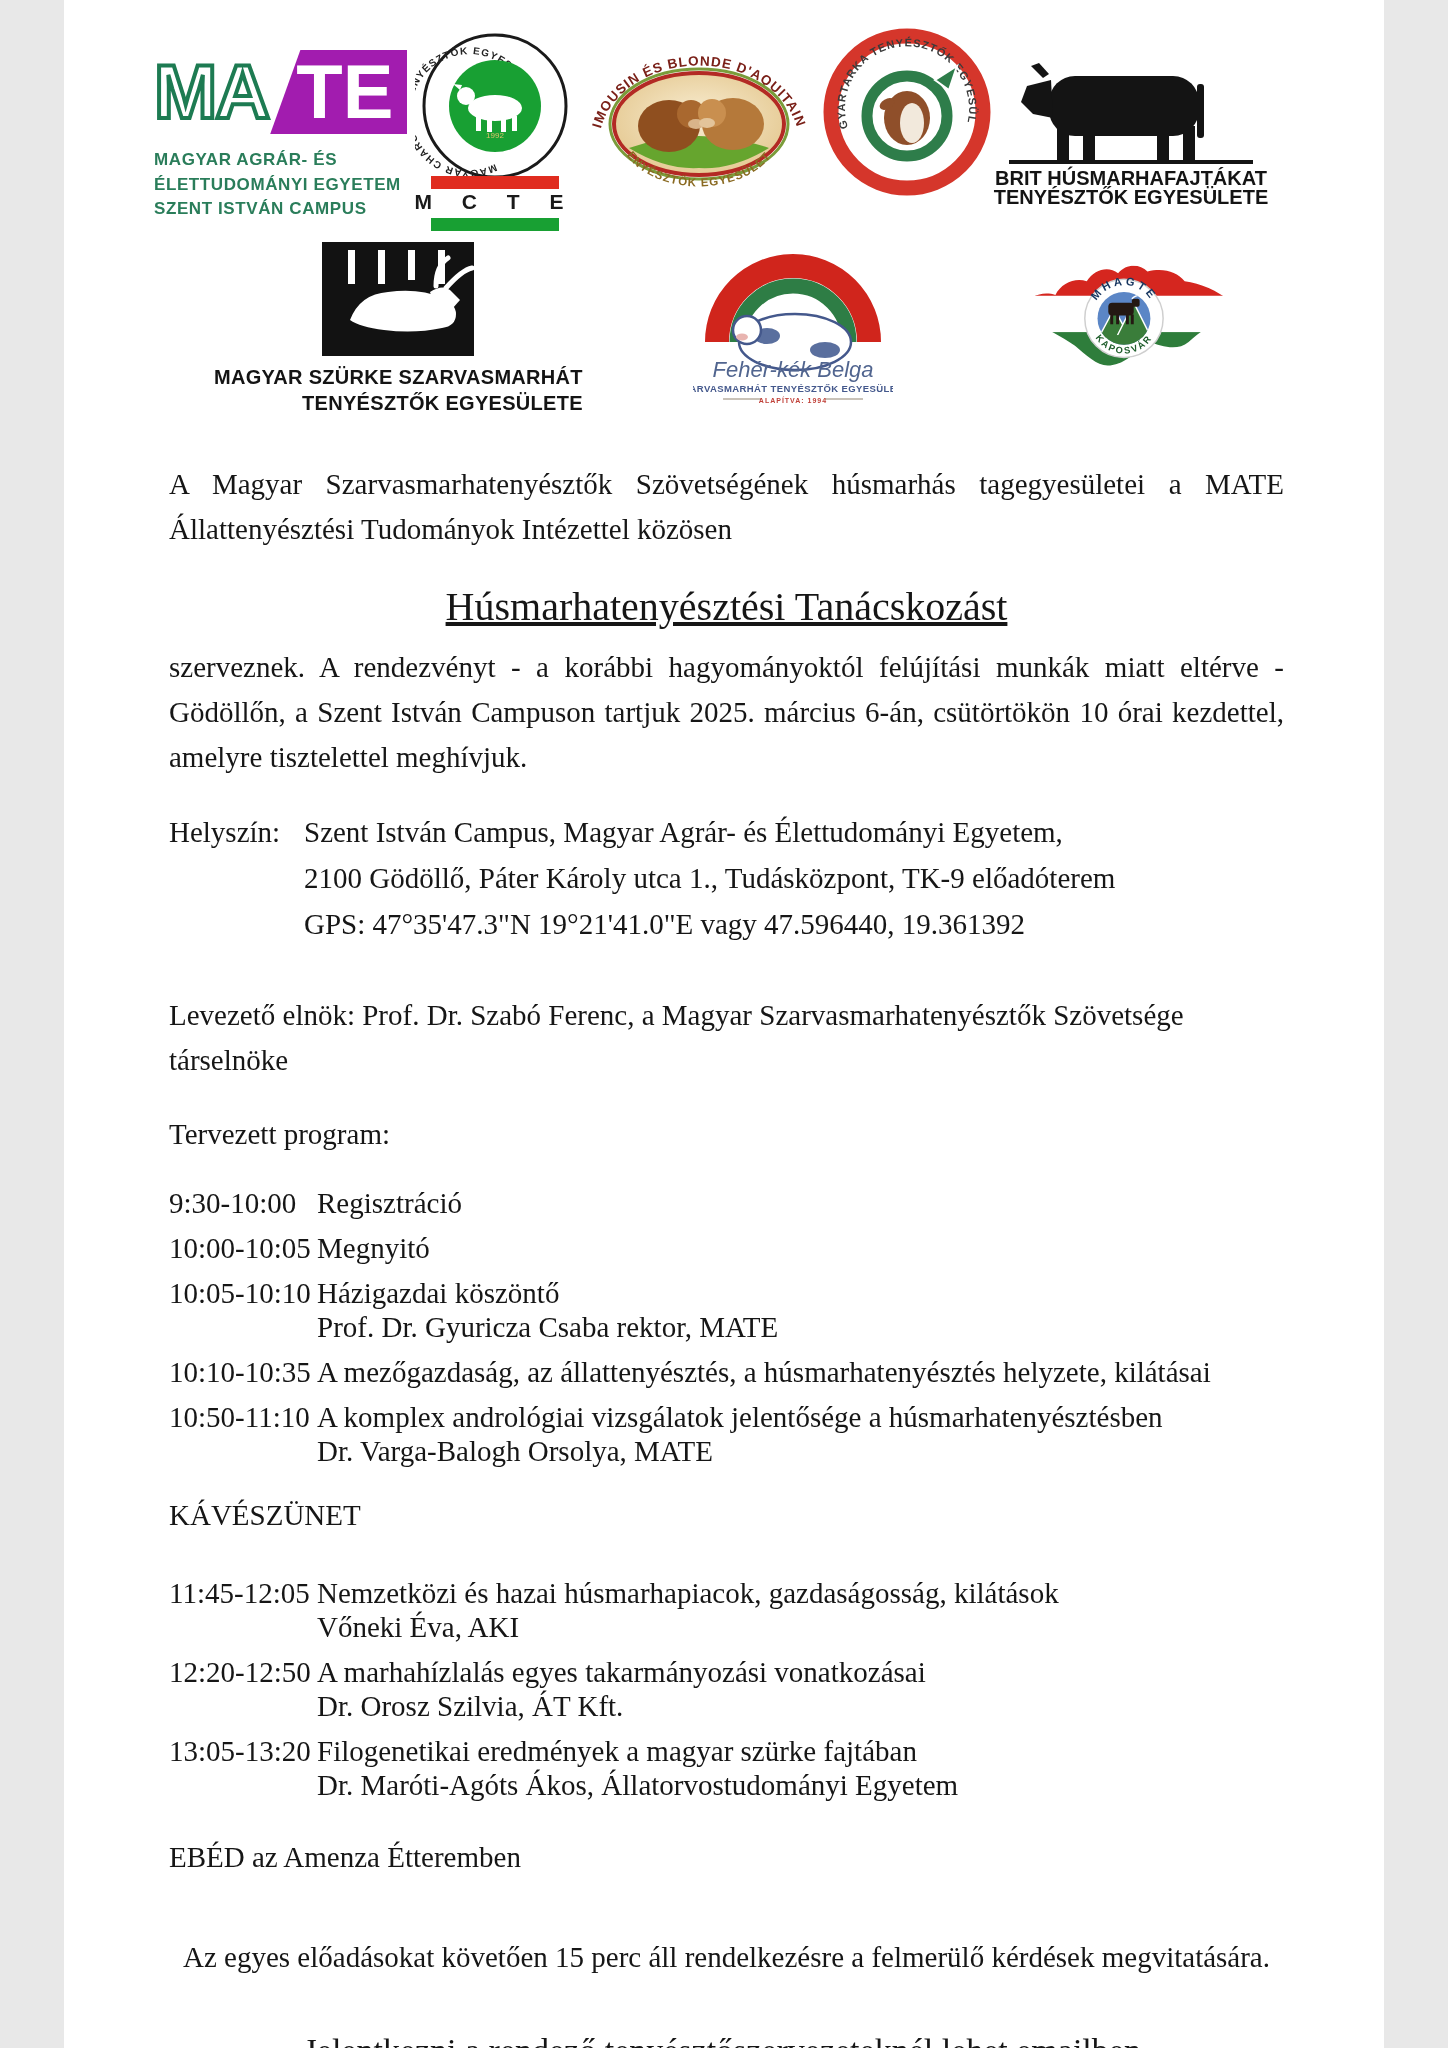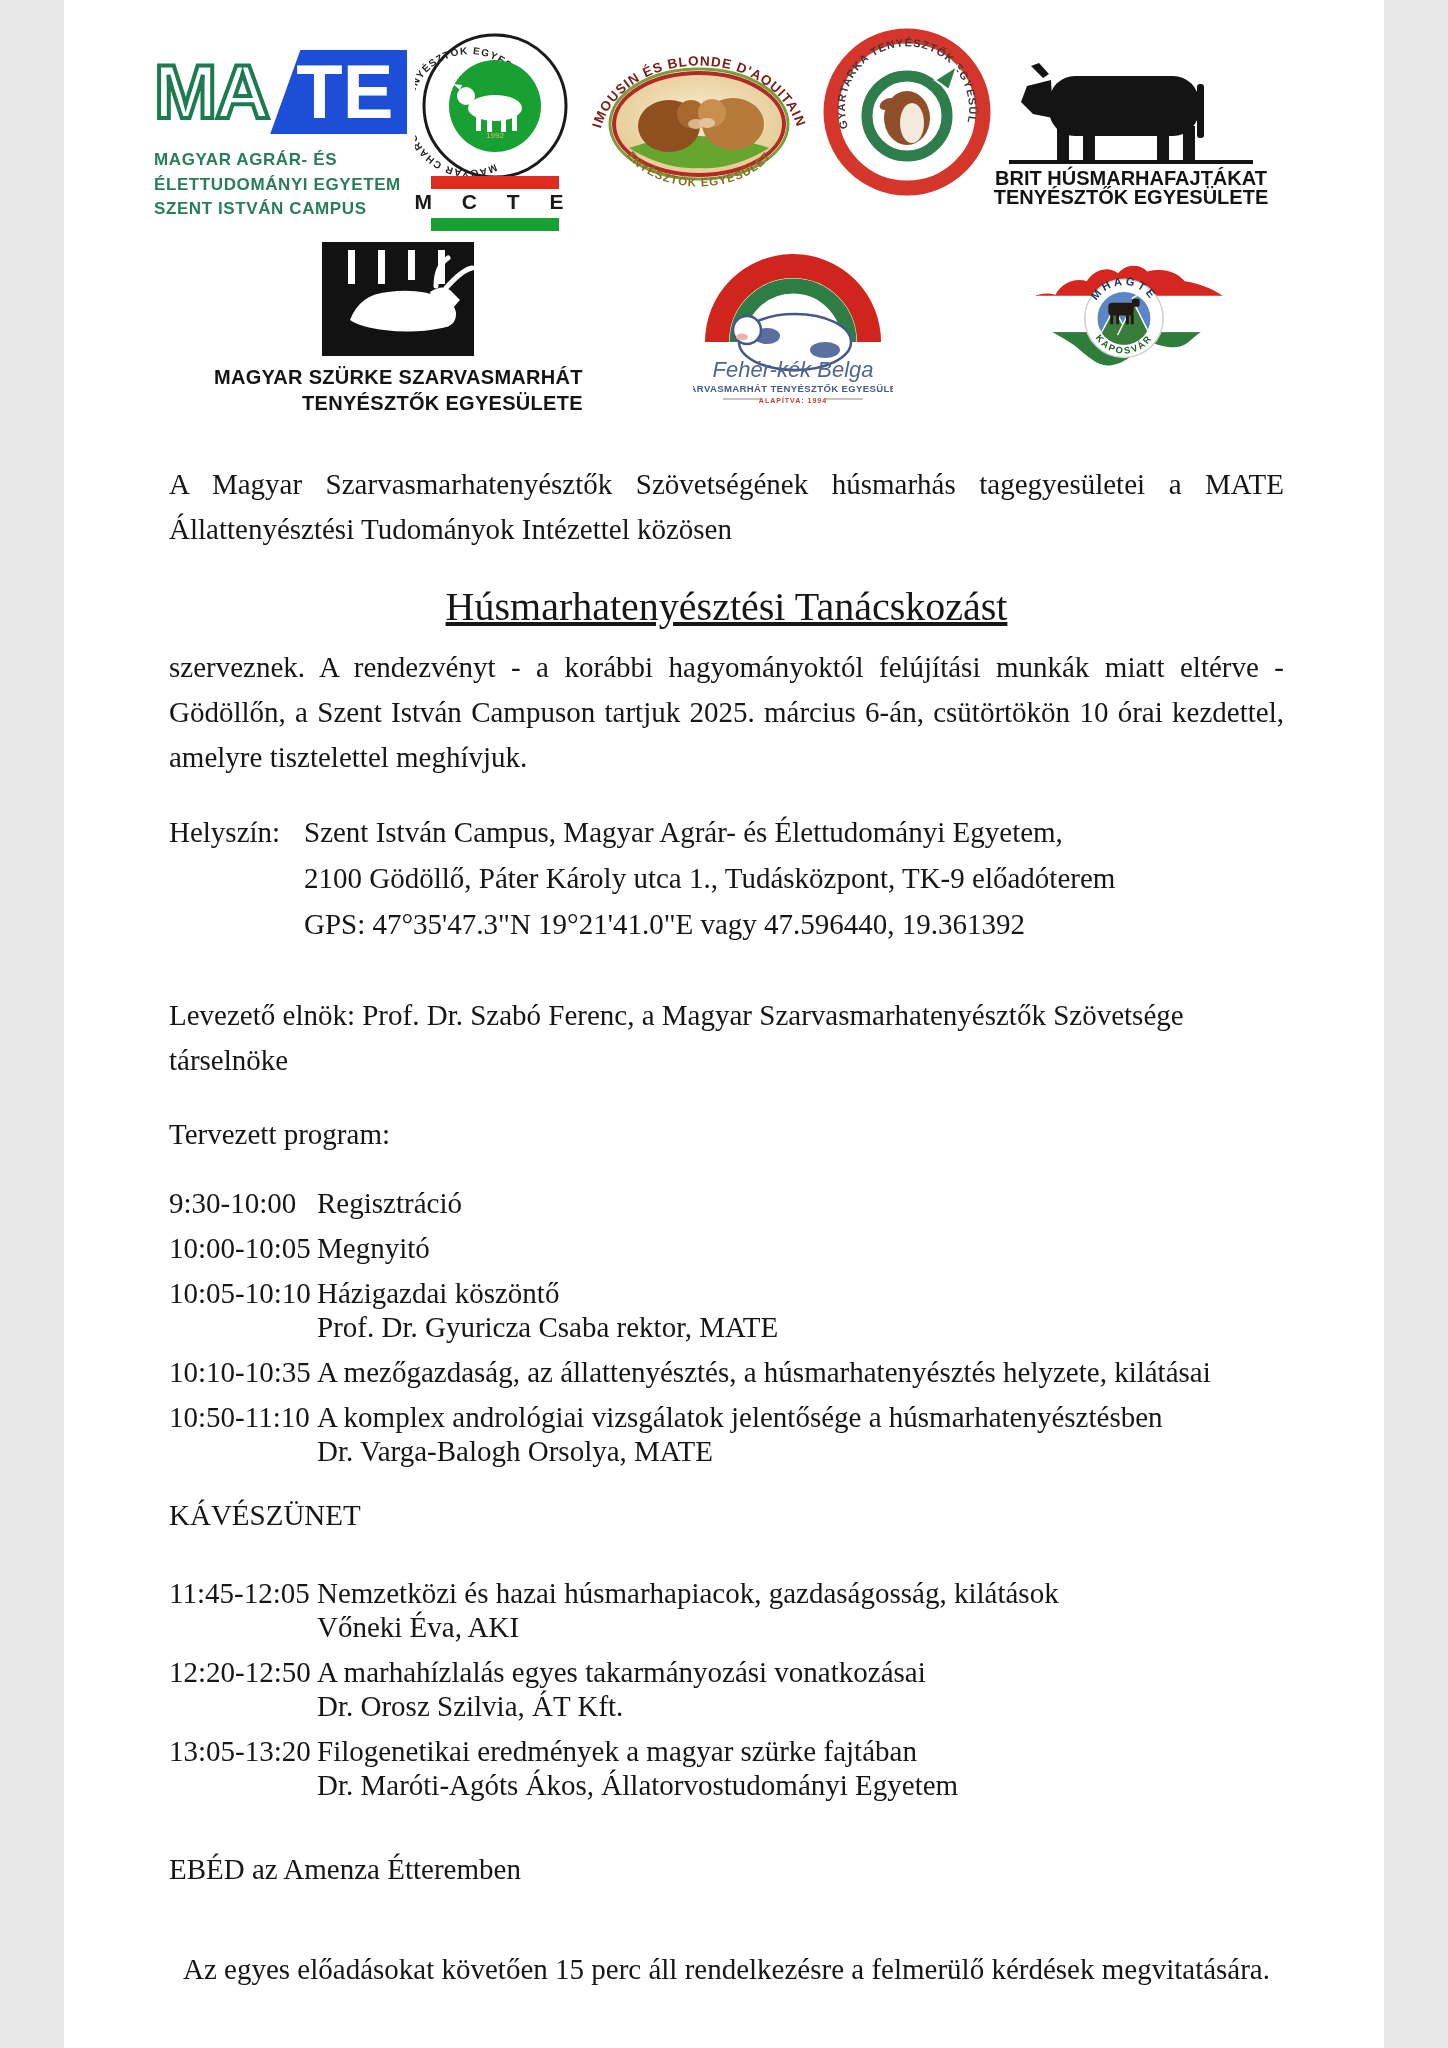--- a/index.html
+++ b/index.html
@@ -26,21 +26,21 @@
   .mate-block{margin-top:22px;width:285px;}
   .mate-word{display:flex;align-items:stretch;height:84px;}
   .mate-ma{
     font-family:"Liberation Sans","DejaVu Sans",sans-serif;
     font-weight:bold;font-size:76px;line-height:84px;letter-spacing:-2px;
     color:#fff;-webkit-text-stroke:4px #1d7b52;
   }
   .mate-te{
     font-family:"Liberation Sans","DejaVu Sans",sans-serif;
     font-weight:bold;font-size:76px;line-height:84px;
-    background:#1d4ed8;color:#fff;padding:0 14px 4px 26px;margin-left:2px;
+    background:#a21caf;color:#fff;padding:0 14px 4px 26px;margin-left:2px;
     clip-path:polygon(22% 0,100% 0,100% 100%,0 100%);
   }
   .mate-caption{
     margin-top:14px;align-self:flex-start;
     font-family:"Liberation Sans","DejaVu Sans",sans-serif;
     font-weight:700;font-size:17px;line-height:1.45;letter-spacing:.6px;
     color:#2a7d5a;
   }
   
   .logo-caption{
@@ -59,21 +59,21 @@
   .location{display:flex;margin-top:20px;font-size:29px;line-height:46px;}
   .loc-label{width:135px;flex-shrink:0;}
   .loc-lines div{margin:0;}
   .chair{margin-top:46px;font-size:29px;line-height:45px;}
   .prog-heading{margin-top:22px;font-size:29px;line-height:45px;}
   .program{margin-top:24px;}
   .prog-row{display:flex;font-size:29px;line-height:34px;margin-bottom:11px;}
   .prog-time{width:148px;flex-shrink:0;}
   .prog-desc{flex:1;}
   .coffee{font-size:29px;line-height:34px;margin:30px 0 44px 0;}
-  .lunch{font-size:29px;line-height:34px;margin-top:50px;}
+  .lunch{font-size:29px;line-height:34px;margin-top:38px;}
   .note{font-size:29px;line-height:34px;margin-top:66px;text-align:center;}
   .signup{font-size:34px;line-height:34px;margin-top:60px;text-align:center;}
   svg text{font-family:"Liberation Sans","DejaVu Sans",sans-serif;}
 </style>
 </head>
 <body>
 
 <div class="page">
 
   <div class="logo-row1">

